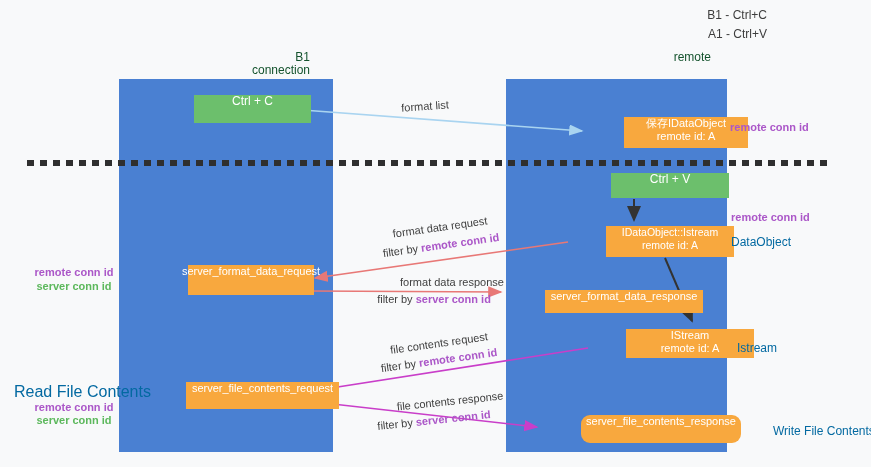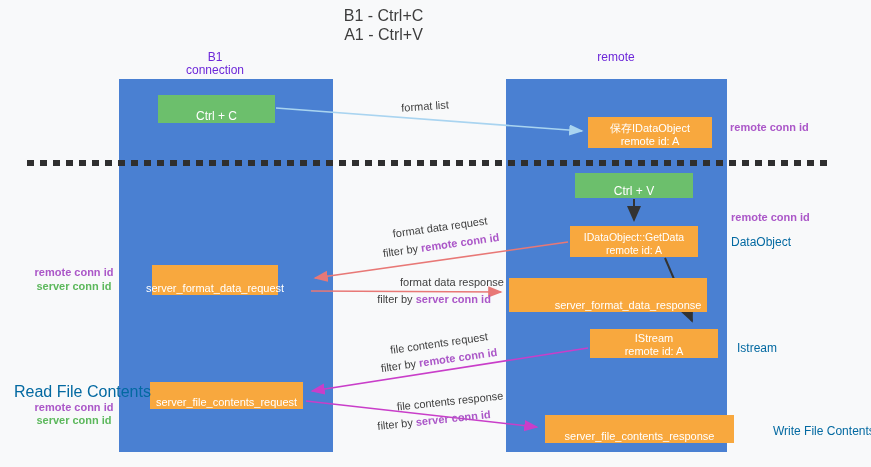--- a/index.html
+++ b/index.html
@@ -9,57 +9,57 @@
   }
   .canvas{
     position:relative;
     width:871px;height:467px;
     background:#f8f9fa;
     overflow:hidden;
     font-family:"Liberation Sans", sans-serif;
   }
   .title{
     position:absolute;left:0;top:6px;width:767px;
-    text-align:center;color:#3d3d3d;
-    font-size:16px;line-height:19px;
+    text-align:right;color:#3d3d3d;
+    font-size:12px;line-height:19px;
   }
   .lane{
     position:absolute;top:79px;height:373px;
     background:#4a80d2;
   }
   .lane-left{left:119px;width:214px;}
   .lane-right{left:506px;width:221px;}
   .lane-header{
     position:absolute;top:51px;width:190px;
-    text-align:center;color:#6d28d9;
+    text-align:right;color:#14532d;
     font-size:12px;line-height:13px;
   }
   .lane-header-left{left:120px;}
   .lane-header-right{left:521px;}
   .divider{
     position:absolute;left:27px;top:160px;width:806px;height:6px;
     background:repeating-linear-gradient(to right,#2f2f2f 0 7px,transparent 7px 13px);
   }
   .box{
     position:absolute;
-    display:flex;flex-direction:column;align-items:center;justify-content:flex-end;
+    display:flex;flex-direction:column;align-items:center;justify-content:flex-start;
     color:#ffffff;text-align:center;
-    font-size:11px;line-height:13px;
+    font-size:11px;line-height:13px;margin-left:36px;
   }
   .box-orange{background:#f8a83e;}
   .box-green{background:#6cbf6c;font-size:12px;}
   .b-ctrl-c{left:158px;top:95px;width:117px;height:28px;}
   .b-save{left:588px;top:117px;width:124px;height:31px;}
   .b-ctrl-v{left:575px;top:173px;width:118px;height:25px;}
   .b-getdata{left:570px;top:226px;width:128px;height:31px;font-size:10.5px;}
   .b-fmt-req{left:152px;top:265px;width:126px;height:30px;}
-  .b-fmt-resp{left:509px;top:278px;width:158px;height:34px;padding-left:40px;}
+  .b-fmt-resp{left:509px;top:290px;width:158px;height:23px;}
   .b-istream{left:590px;top:329px;width:128px;height:29px;}
   .b-file-req{left:150px;top:382px;width:153px;height:27px;}
-  .b-file-resp{left:545px;top:415px;width:189px;height:28px;}
+  .b-file-resp{left:545px;top:415px;width:160px;height:28px;border-radius:9px;}
   .lbl{
     position:absolute;color:#0369a1;font-size:11px;white-space:nowrap;
   }
   .purple{color:#ab57c8;font-weight:bold;}
   .greentx{color:#5cb85c;font-weight:bold;}
   .center{text-align:center;}
   .arrowlbl{
     position:absolute;color:#3f3f3f;font-size:11px;
     white-space:nowrap;text-align:center;
   }
@@ -122,21 +122,21 @@
   <div class="box box-orange b-save">
     <div>保存IDataObject</div>
     <div>remote id: A</div>
   </div>
 
   <div class="box box-green b-ctrl-v">
     <div>Ctrl + V</div>
   </div>
 
   <div class="box box-orange b-getdata">
-    <div>IDataObject::GetData</div>
+    <div>IDataObject::Istream</div>
     <div>remote id: A</div>
   </div>
 
   <div class="box box-orange b-fmt-req">
     <div>server_format_data_request</div>
   </div>
 
   <div class="box box-orange b-fmt-resp">
     <div>server_format_data_response</div>
   </div>

